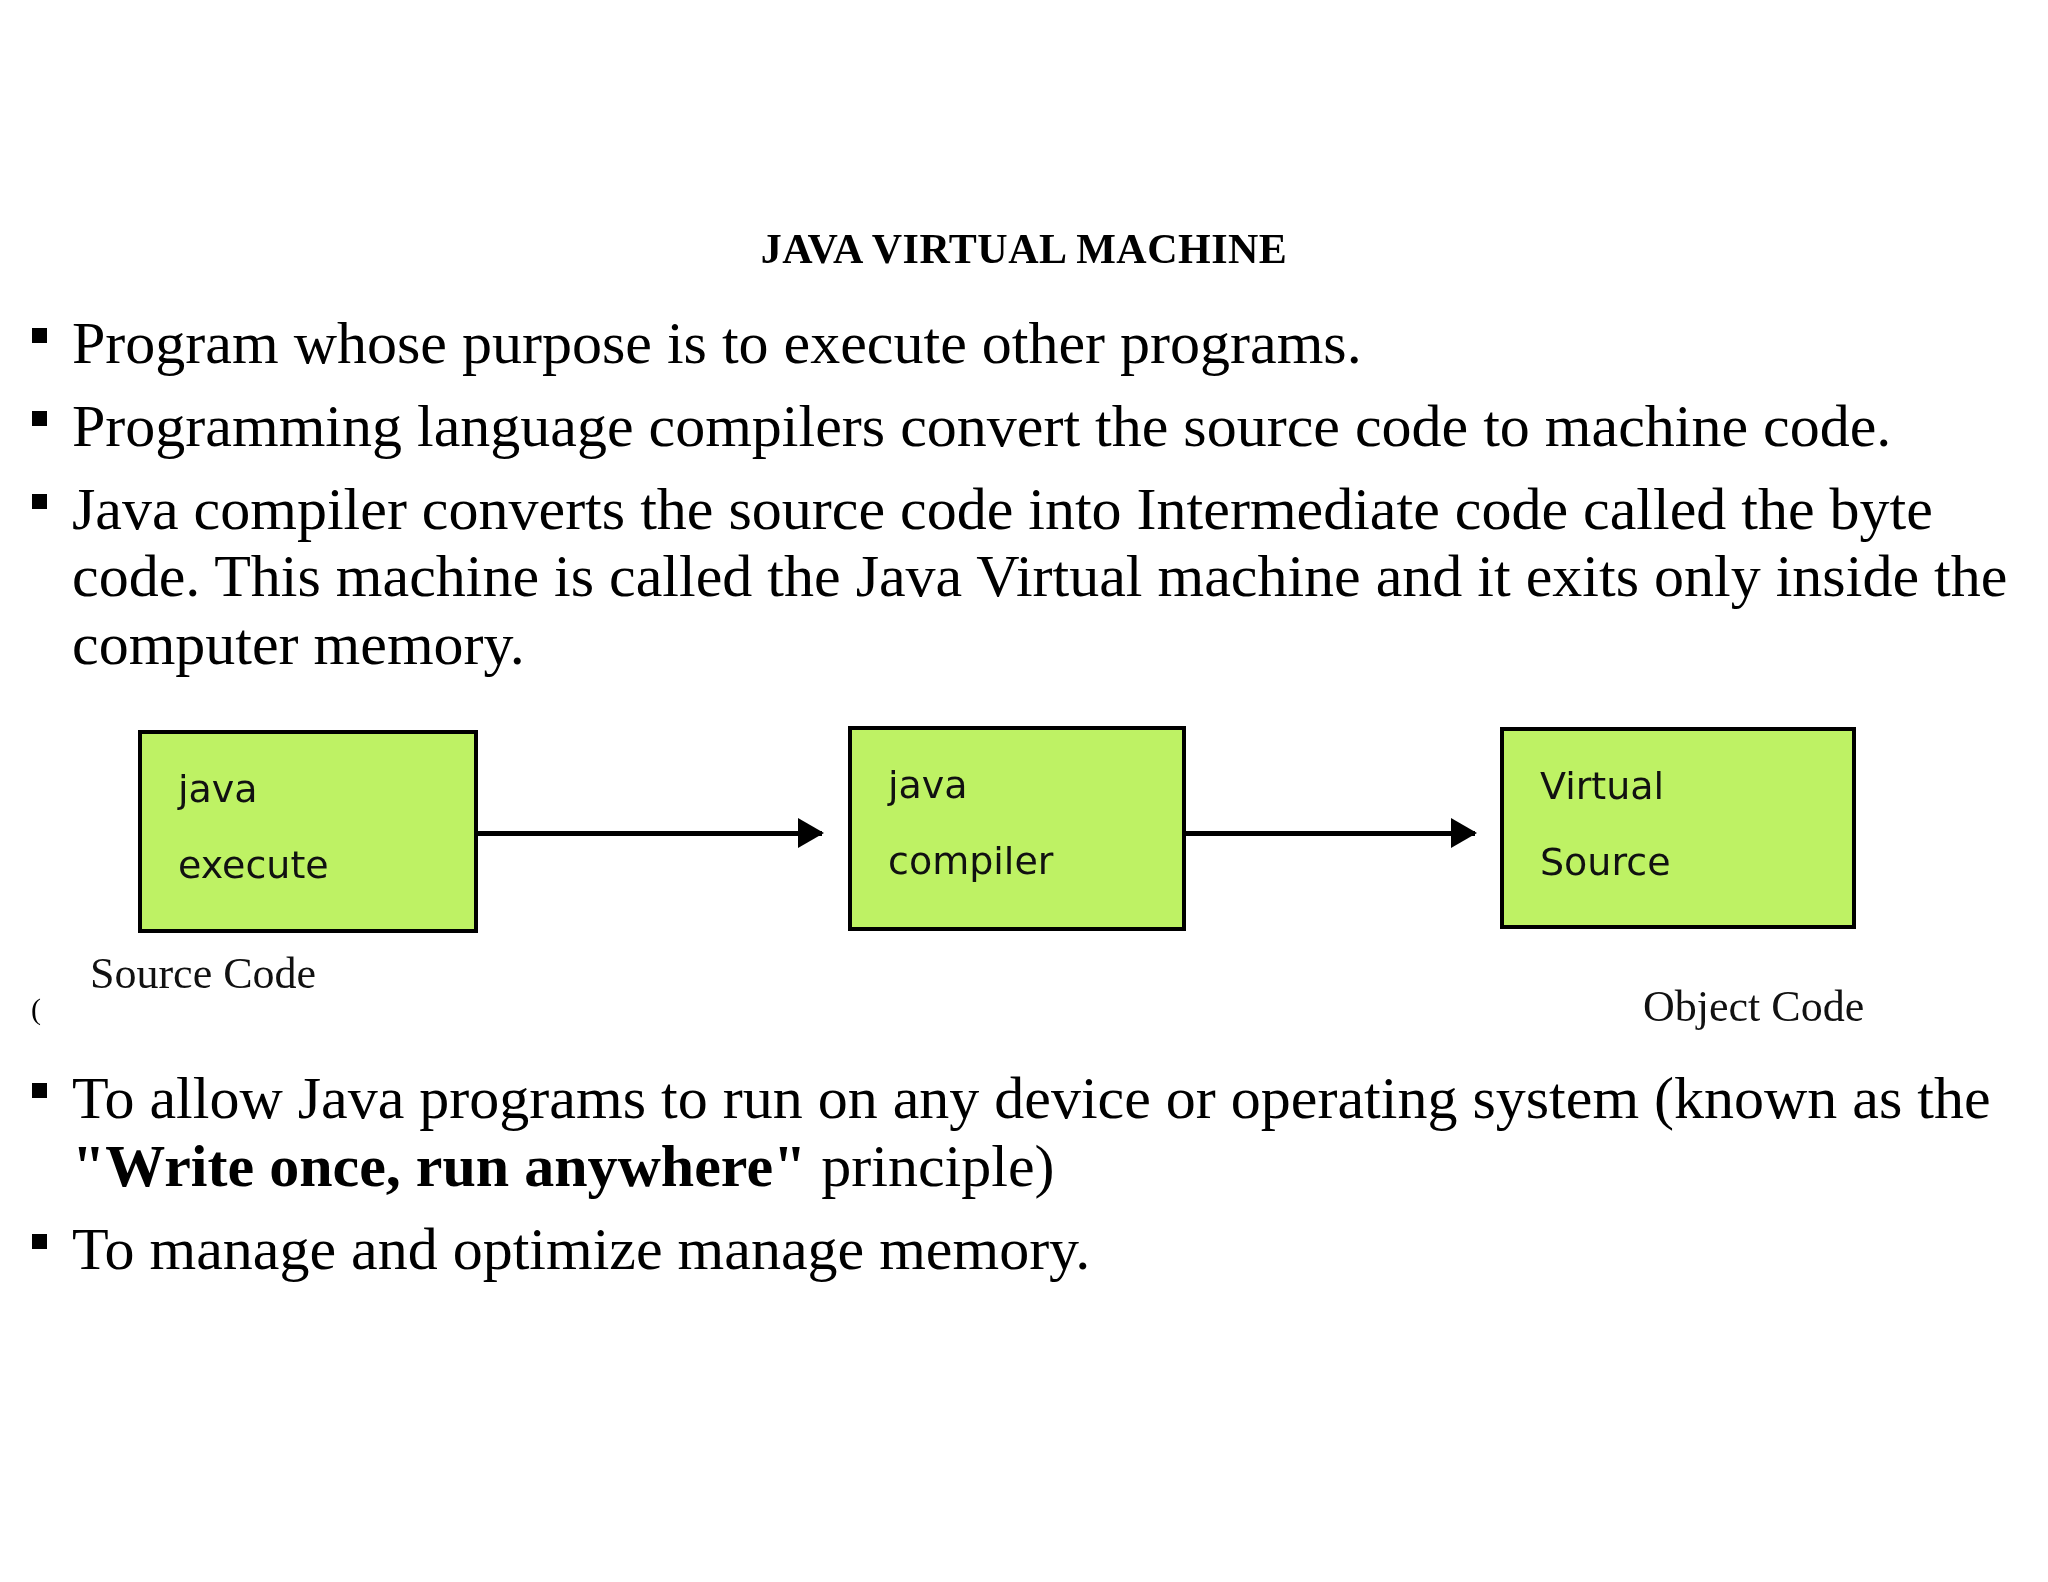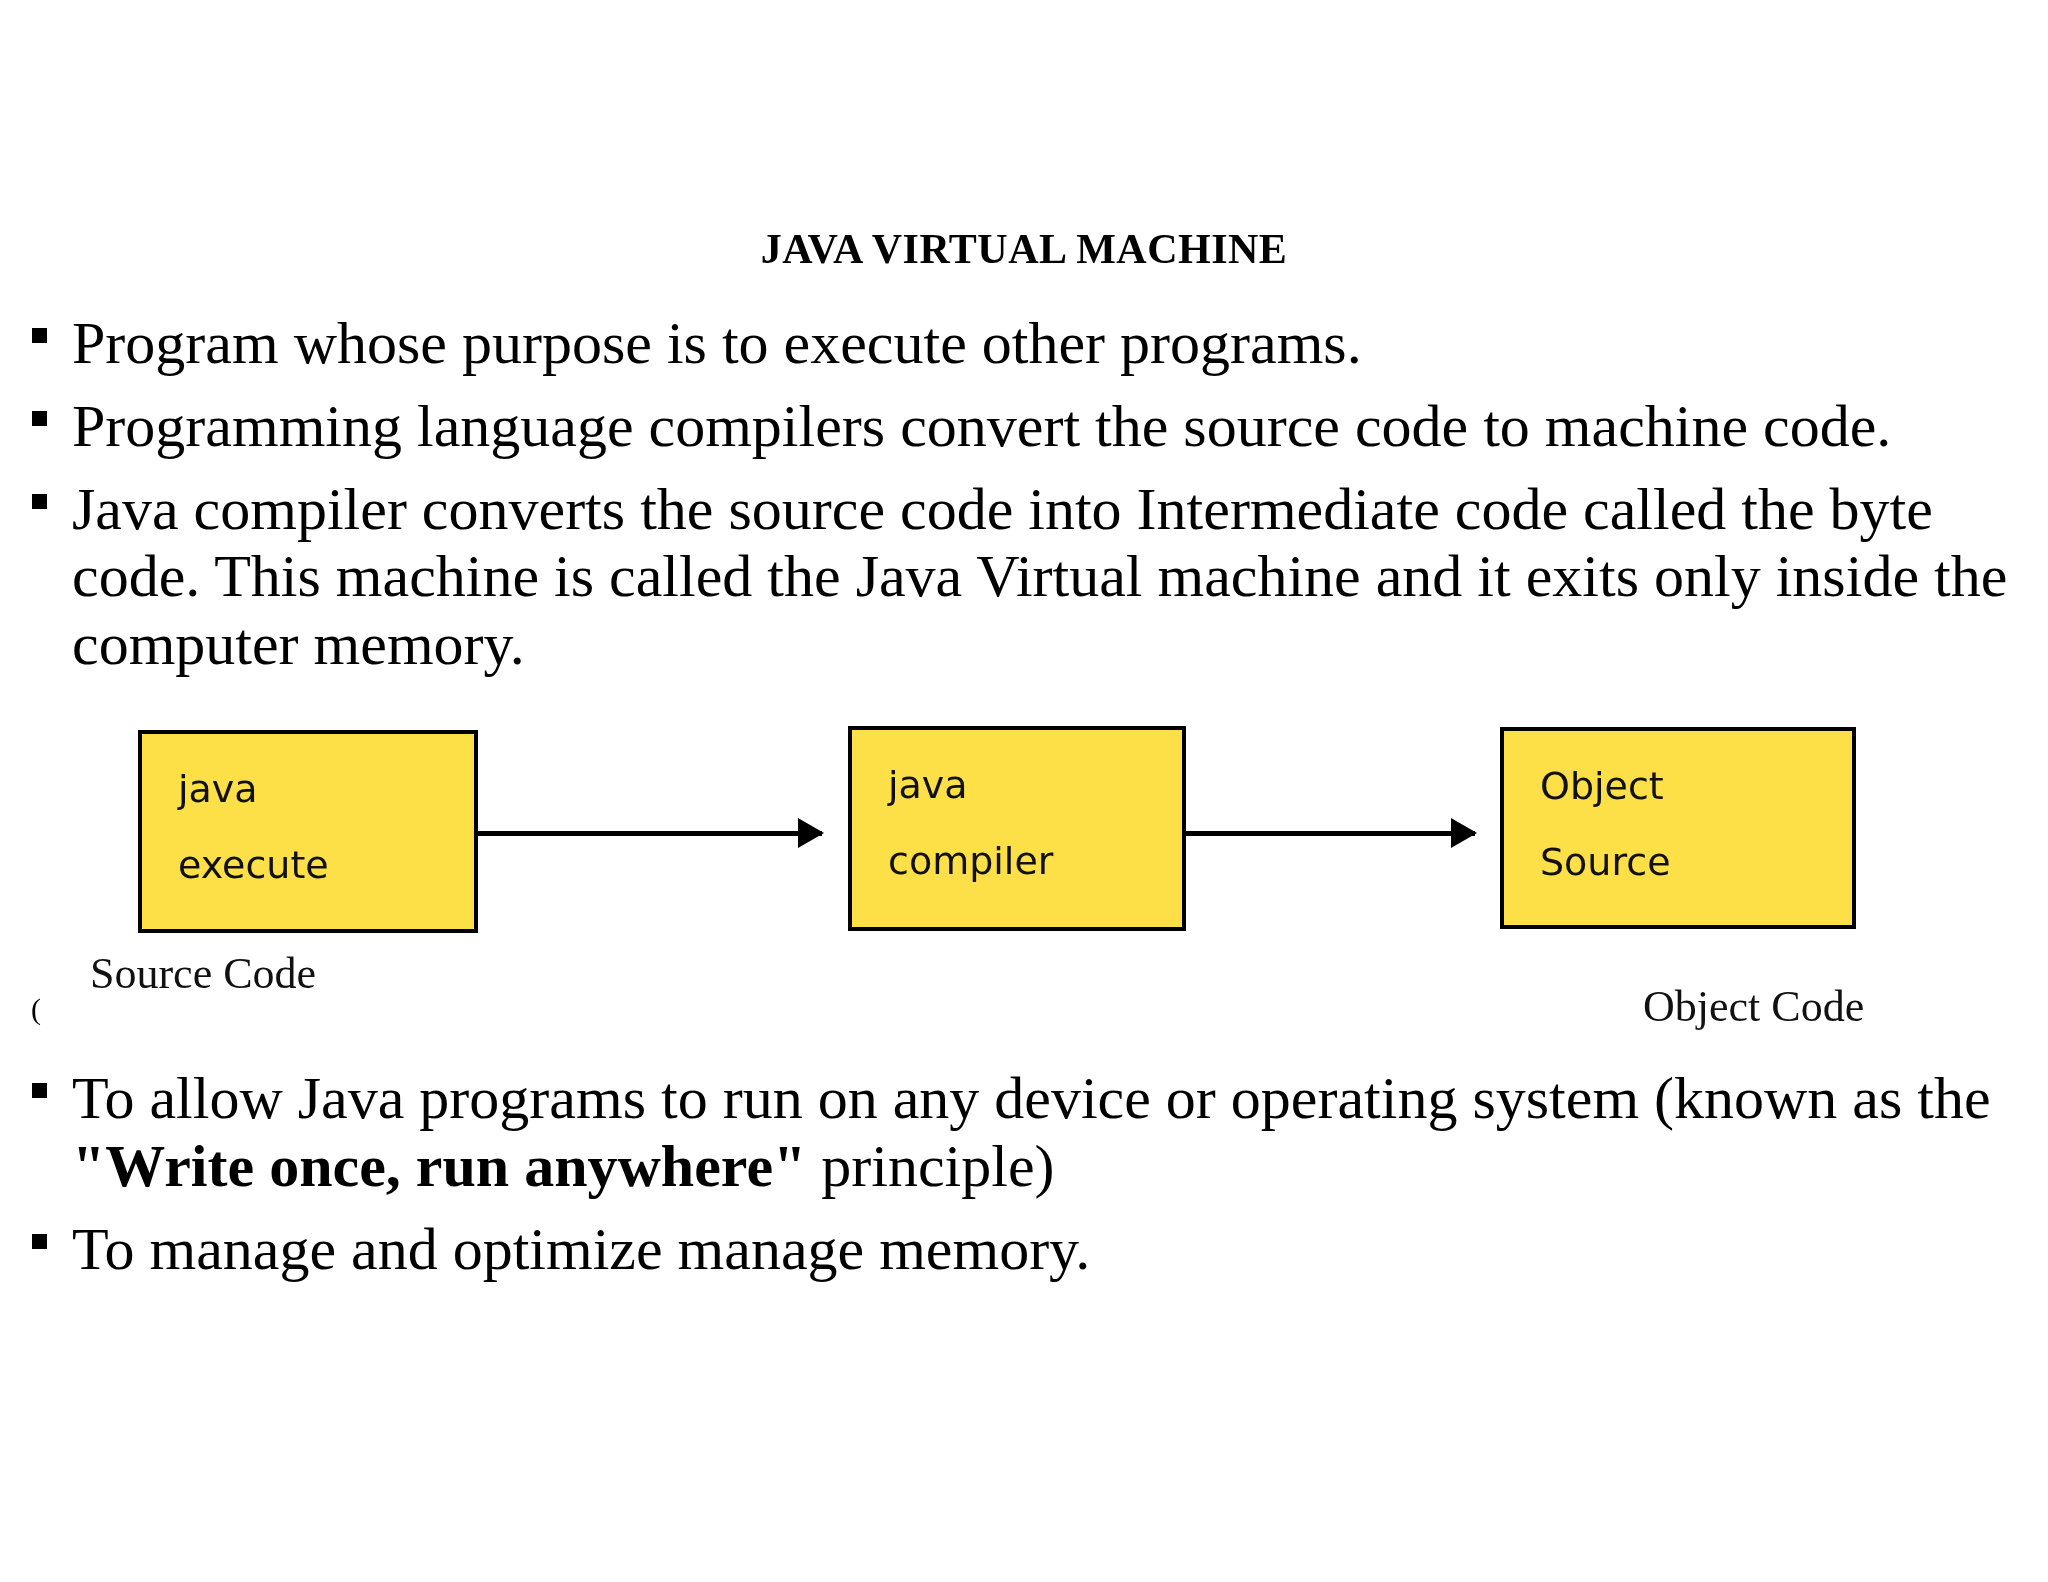--- a/index.html
+++ b/index.html
@@ -70,21 +70,21 @@
     position: absolute;
     left: 0;
     top: 0;
     width: 2048px;
     height: 1582px;
     pointer-events: none;
   }
   .dbox {
     position: absolute;
     border: 4px solid #000000;
-    background: #fde047;
+    background: #bef264;
     box-sizing: border-box;
     pointer-events: auto;
   }
   .dbox .dline {
     position: absolute;
     left: 36px;
     font-family: "DejaVu Sans", "Liberation Sans", sans-serif;
     font-size: 38px;
     line-height: 1;
     white-space: nowrap;
@@ -172,21 +172,21 @@
   <div class="arrow" id="arrow-1"></div>
 
   <div class="dbox" id="box-java-compiler">
     <span class="dline l1">java</span>
     <span class="dline l2">compiler</span>
   </div>
 
   <div class="arrow" id="arrow-2"></div>
 
   <div class="dbox" id="box-virtual-machine">
-    <span class="dline l1">Object</span>
+    <span class="dline l1">Virtual</span>
     <span class="dline l2">Source</span>
   </div>
 
   <div class="dcaption" id="caption-source-code">Source Code</div>
 
   <div class="dcaption" id="caption-object-code">Object Code</div>
 
   <div class="stray-mark">(</div>
 
 </div>

